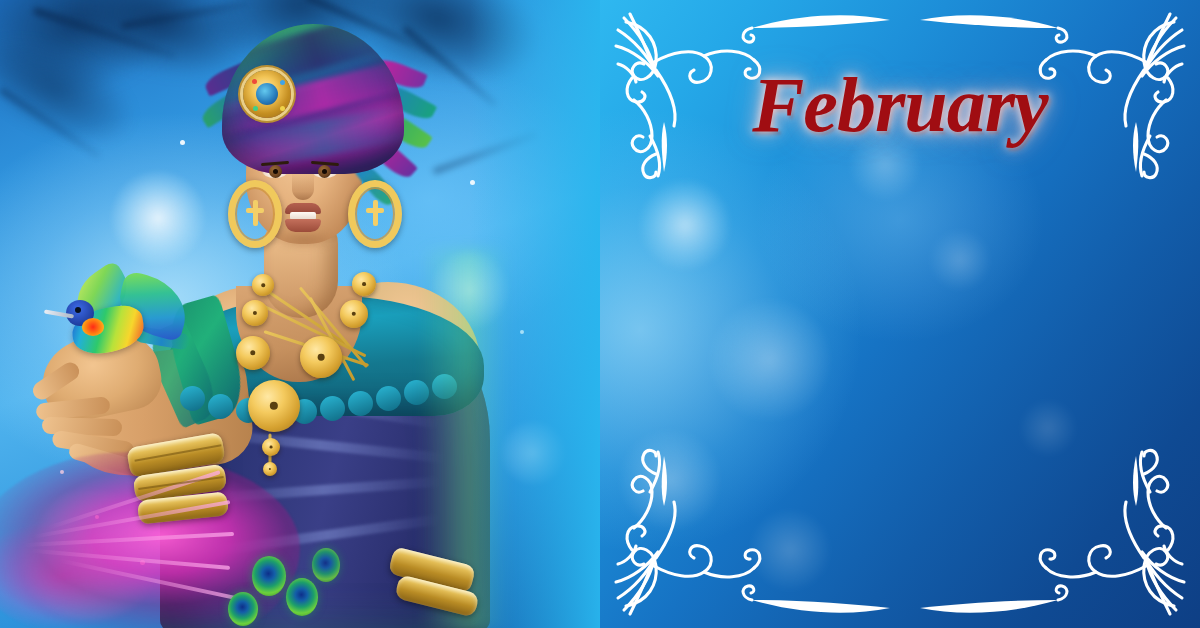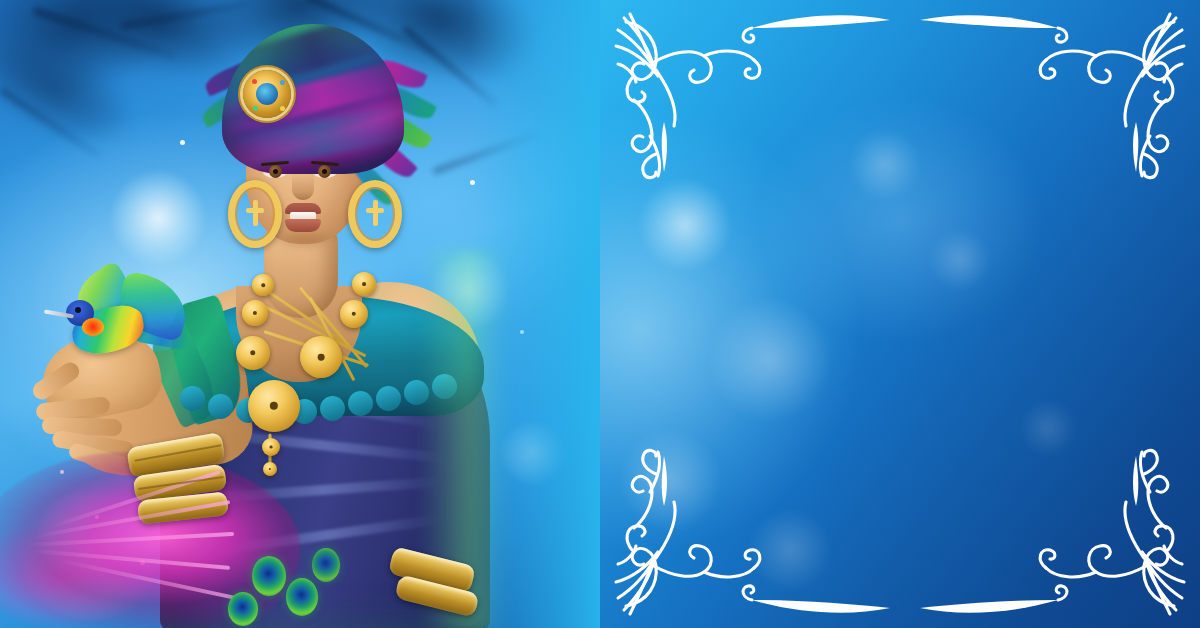--- a/index.html
+++ b/index.html
@@ -604,14 +604,15 @@
     </svg>
     <svg class="orn" id="swash-bot" viewBox="0 0 330 46">
       <path d="M12 22 C 60 8, 110 6, 150 14 C 112 18, 62 22, 12 22 Z" fill="#ffffff"></path>
       <path d="M318 22 C 270 8, 220 6, 180 14 C 218 18, 268 22, 318 22 Z" fill="#ffffff"></path>
       <g fill="none" stroke="#ffffff" stroke-width="3" stroke-linecap="round">
         <path d="M12 22 C 2 24, 0 34, 8 36 C 14 37, 16 30, 11 29"></path>
         <path d="M318 22 C 328 24, 330 34, 322 36 C 316 37, 314 30, 319 29"></path>
       </g>
     </svg>
 
+    <div id="month">February</div>
   </div>
 </div>
 
 </body></html>

